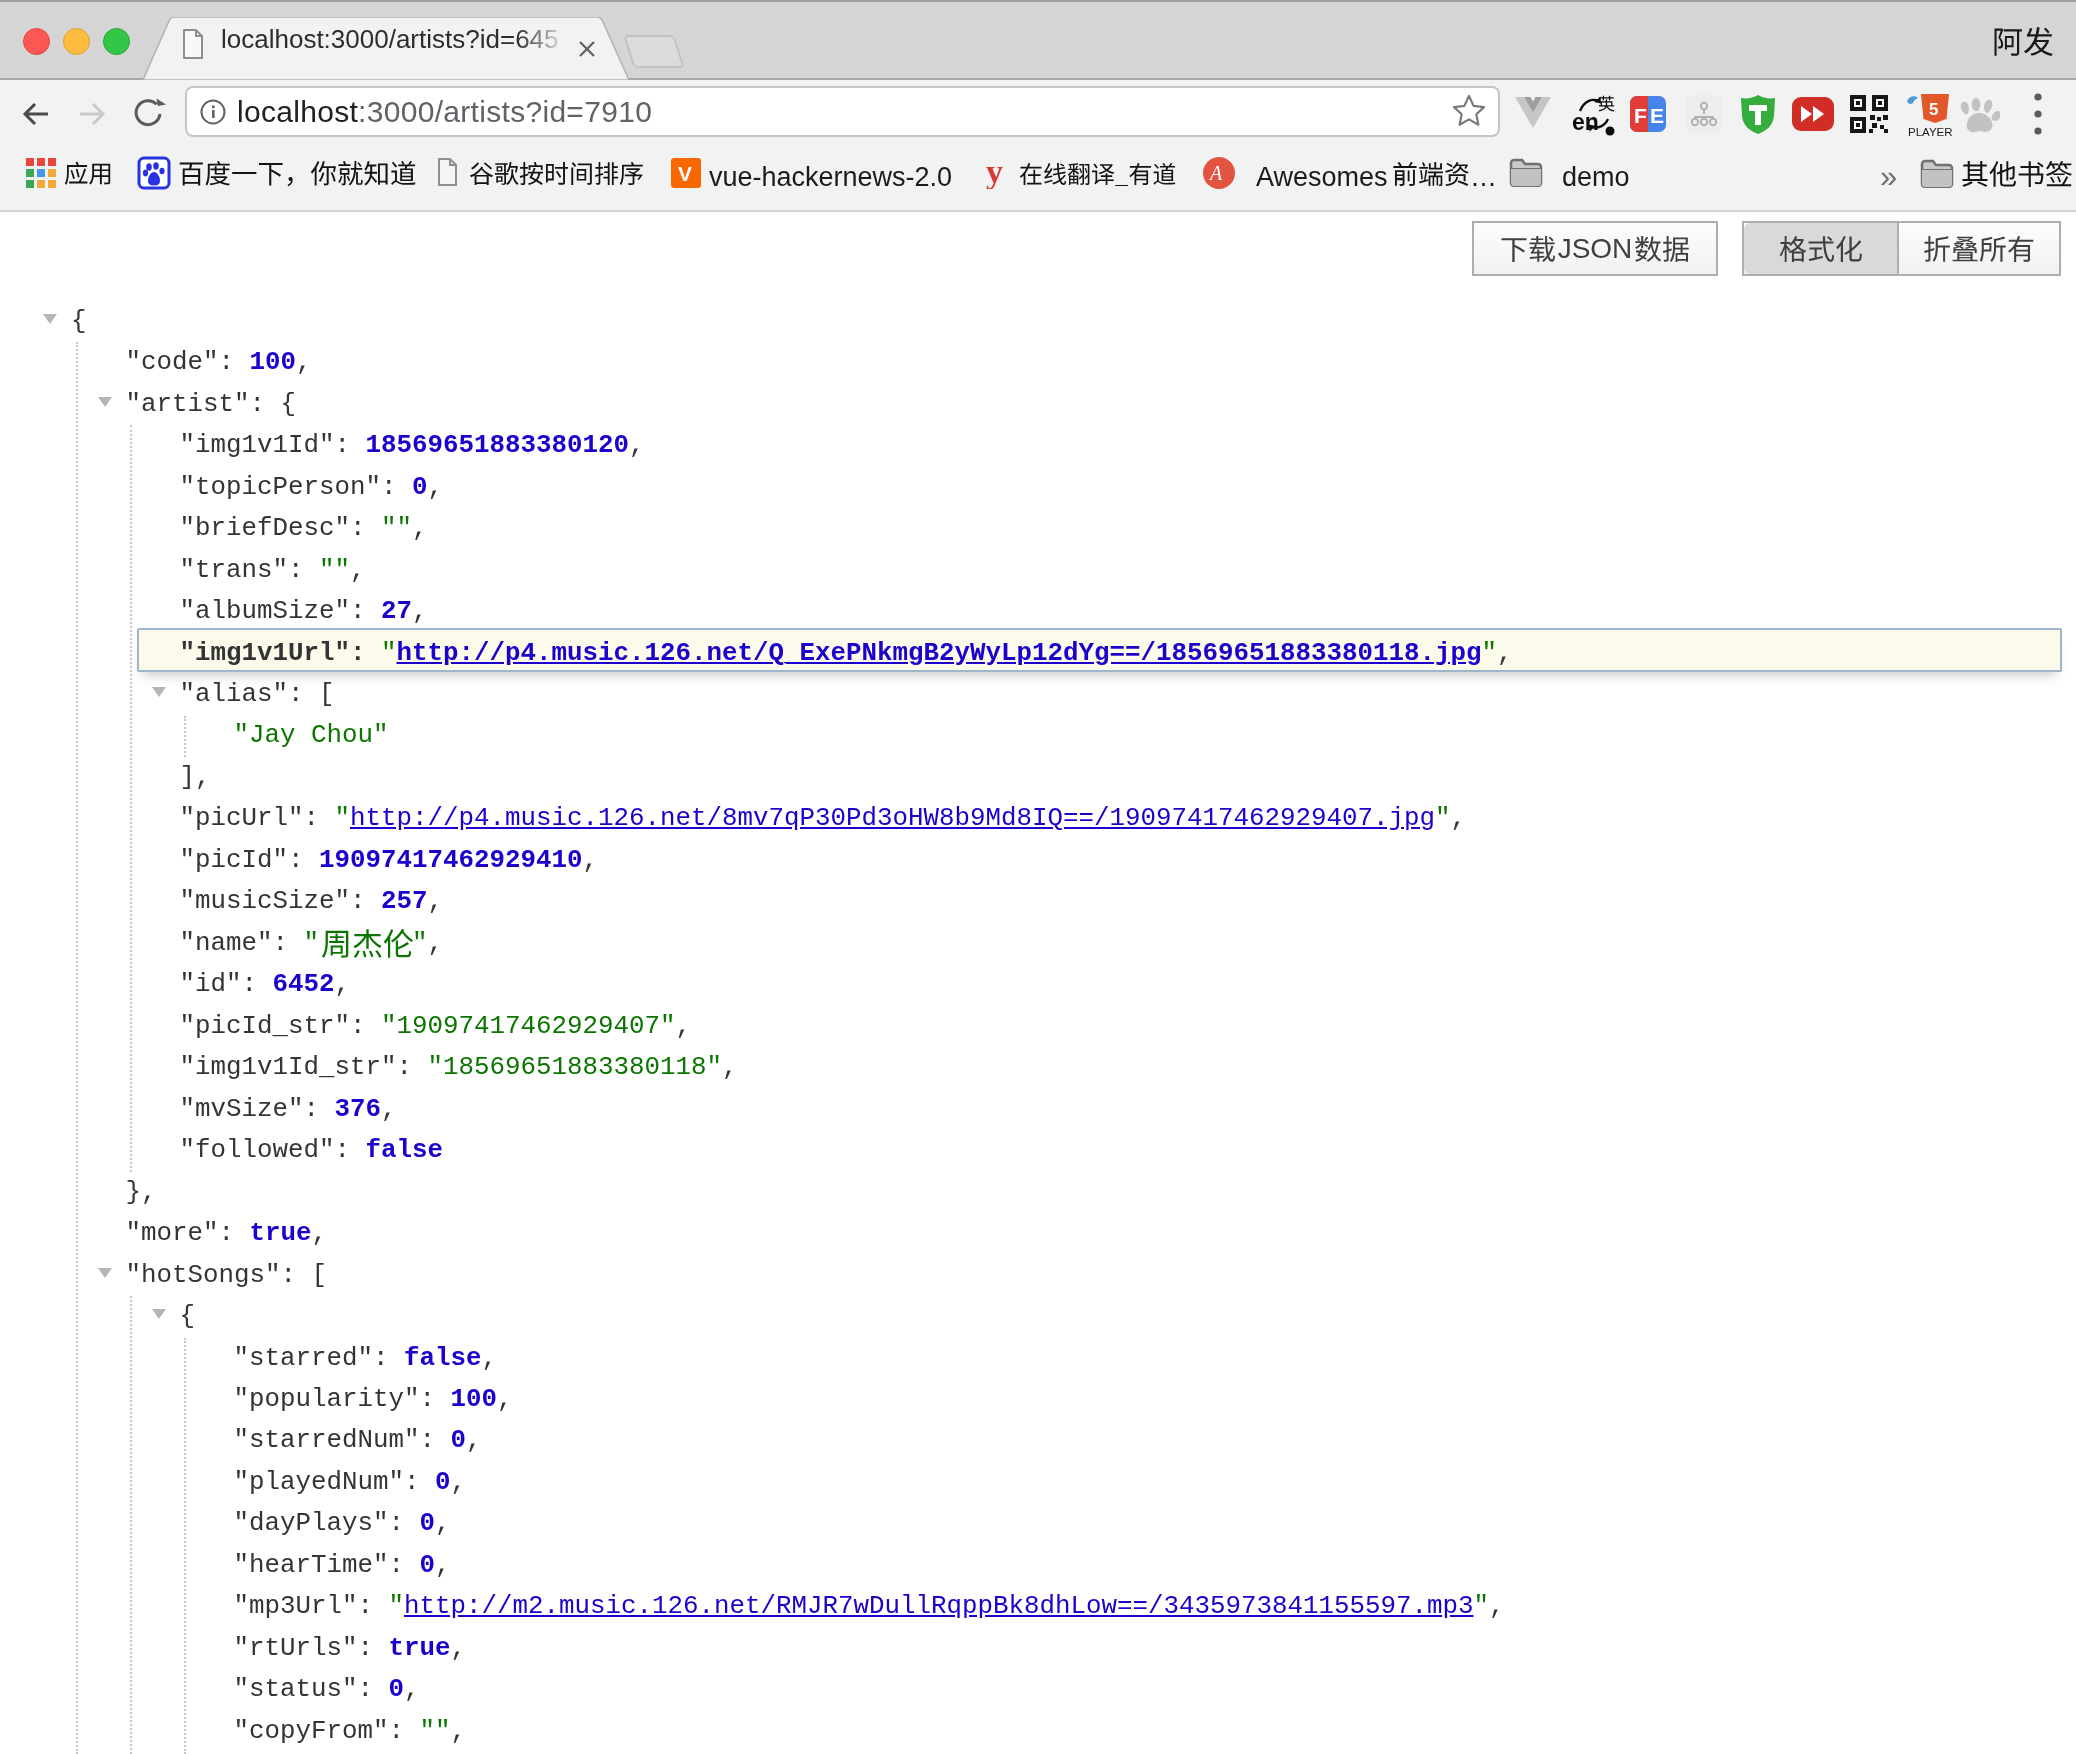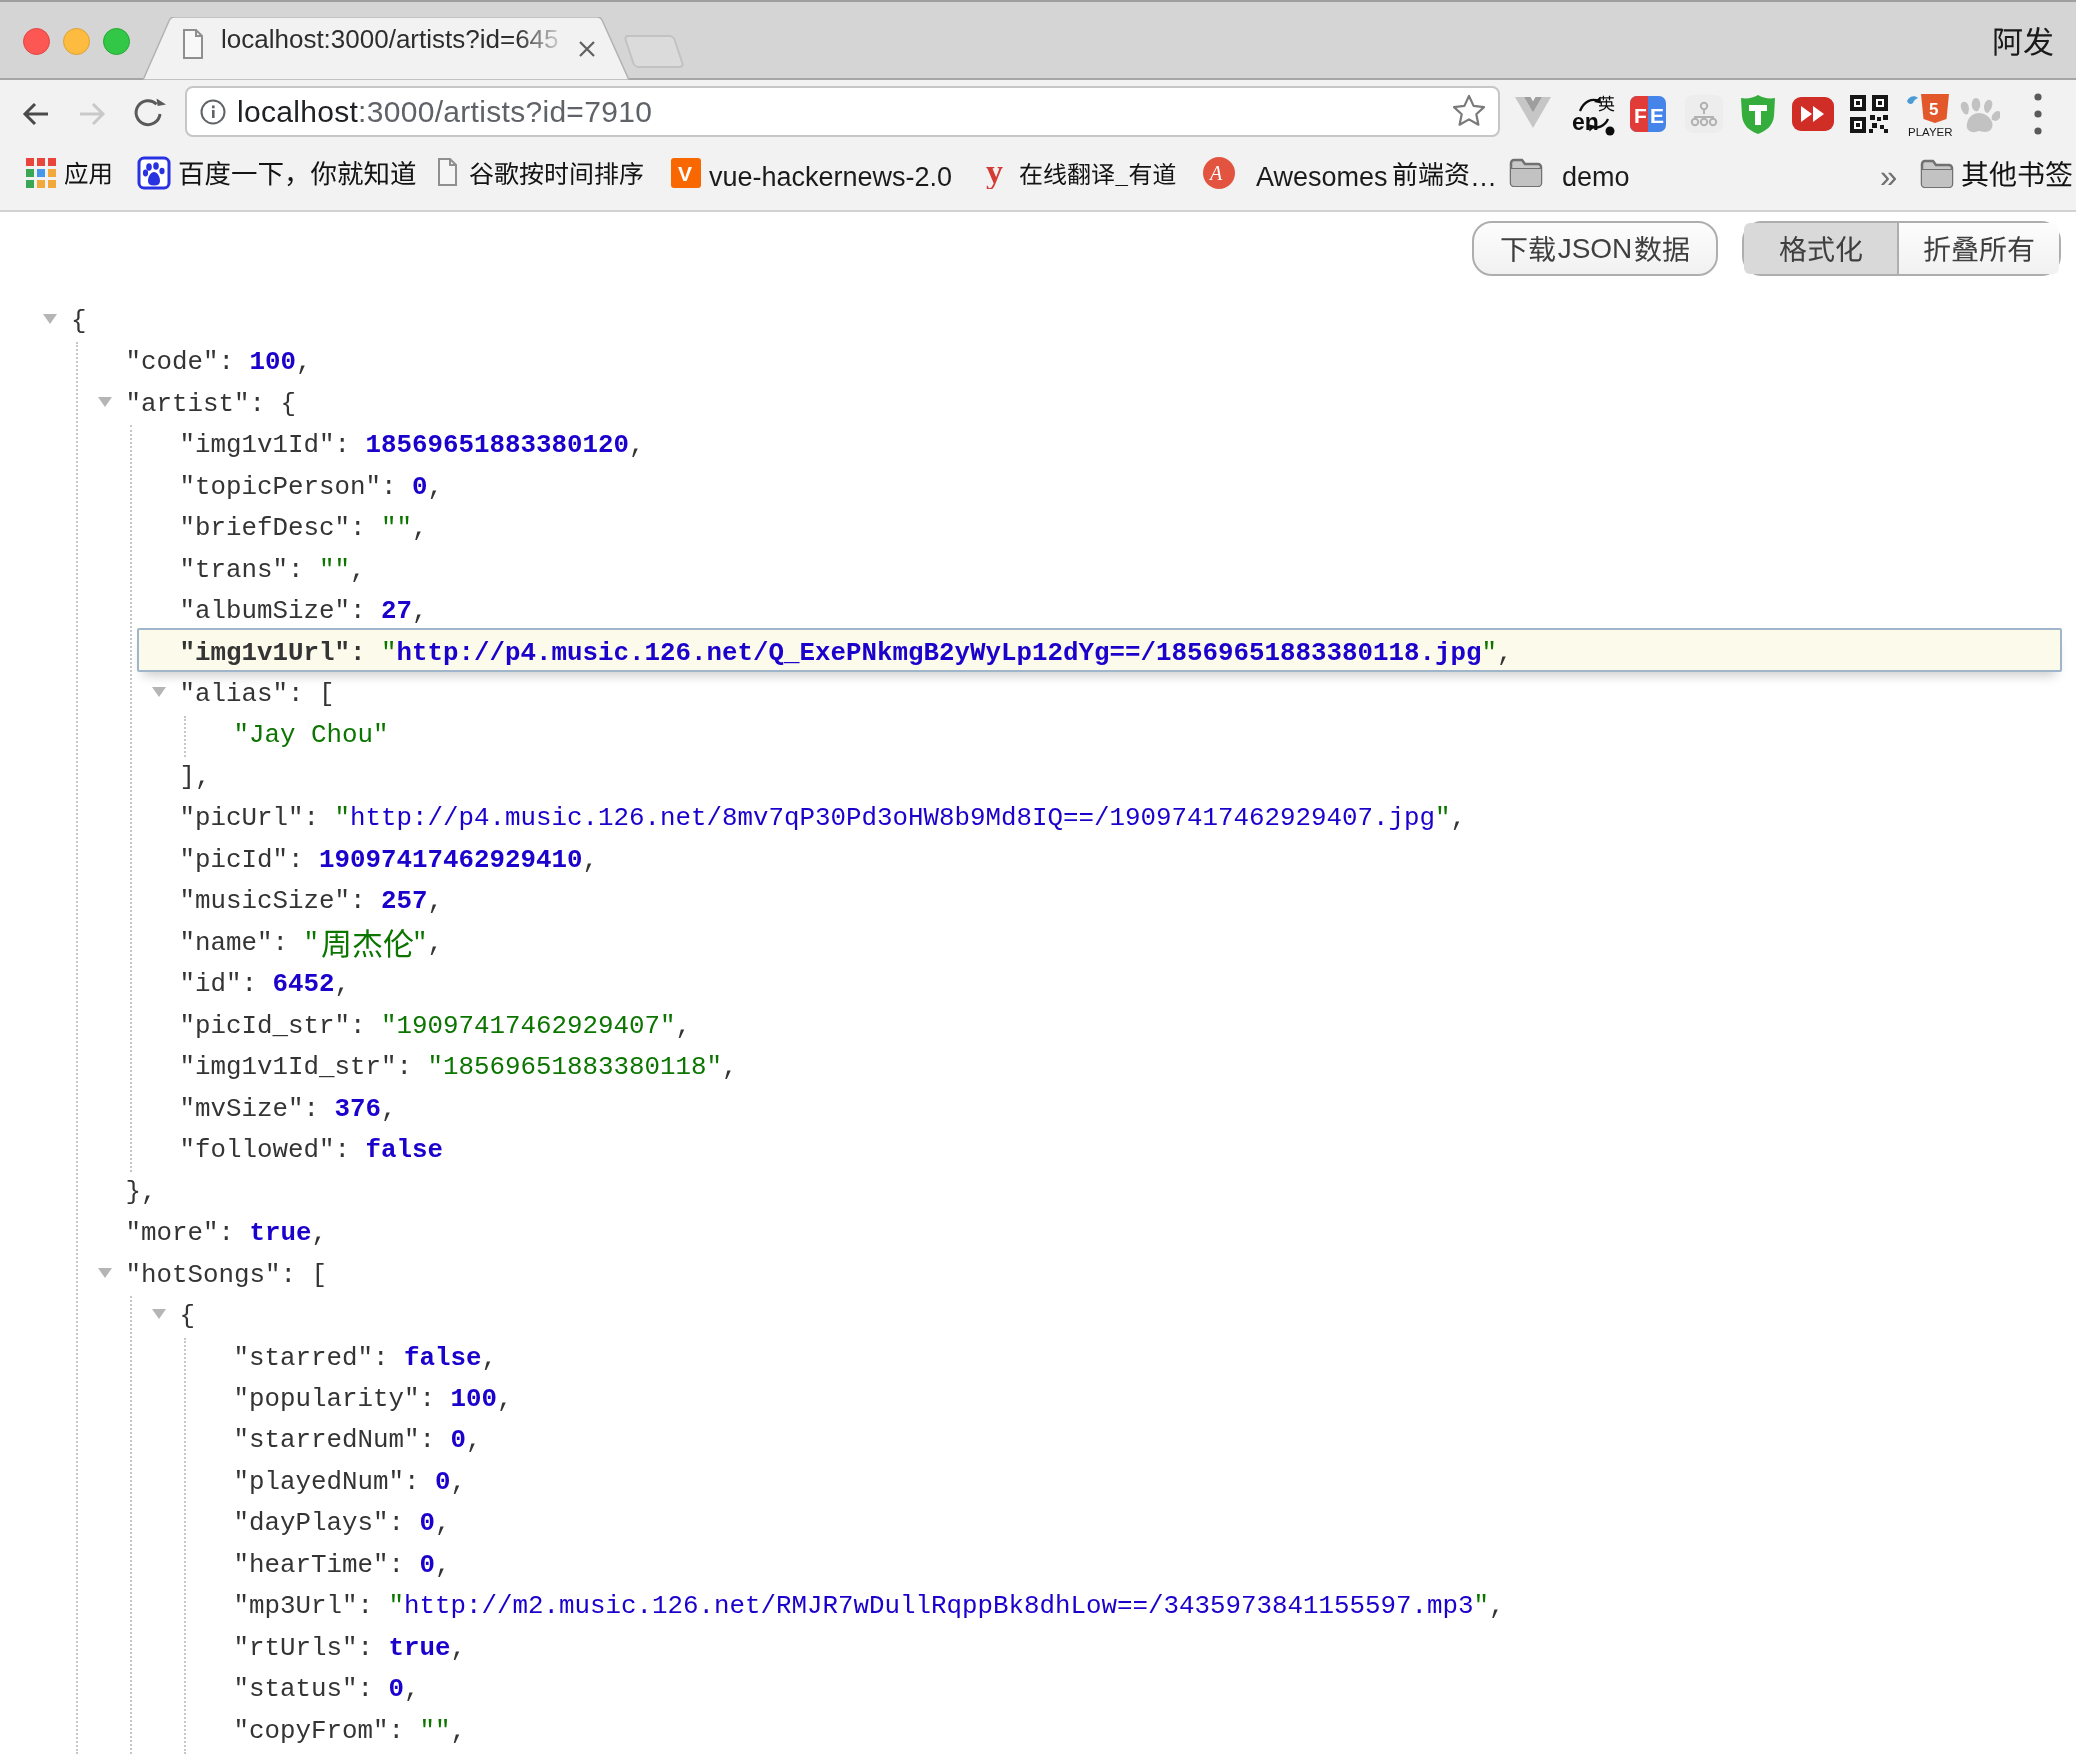--- a/index.html
+++ b/index.html
@@ -10,32 +10,32 @@
 #tabfade { position:absolute; left:517px; top:20px; width:60px; height:58px; background:linear-gradient(90deg, rgba(242,242,242,0), #f2f2f2 85%); }
 #toolbar { position:absolute; left:0; top:80px; width:2076px; height:66px; background:#f2f2f2; }
 #bmbar { position:absolute; left:0; top:146px; width:2076px; height:66px; background:#f2f2f2; border-bottom:2px solid #d2d2d2; }
 #urlbar { position:absolute; left:185px; top:86px; width:1315px; height:51px; background:#fff; border:2px solid #c6c6c6; border-radius:8px; }
 #urltext { position:absolute; left:237px; top:80px; height:66px; line-height:64px; font-size:30px; letter-spacing:0.3px; color:#202124; }
 #urltext .g { color:#5f6368; }
 .ico { position:absolute; }
 .bmt { position:absolute; top:146px; height:64px; line-height:62px; font-size:27px; color:#1b1b1b; white-space:nowrap; }
 #newtab { position:absolute; left:623px; top:35px; width:51px; height:33px; background:#dbdbdb; border:2px solid #c2c2c2; border-radius:5px; transform:skewX(18.4deg); transform-origin:0 0; }
 #content { position:absolute; left:0; top:212px; width:2076px; height:1542px; background:#fff; }
-.btn { position:absolute; top:221px; height:55px; border:2px solid #aeaeae; border-radius:20px; background:linear-gradient(#fdfdfd,#f1f1f1); }
+.btn { position:absolute; top:221px; height:55px; border:2px solid #aeaeae; border-radius:0; background:linear-gradient(#fdfdfd,#f1f1f1); }
 #btn1 { left:1472px; width:246px; }
 #seg { left:1742px; width:319px; display:flex; }
 #seg .s1 { width:155px; background:#d9d9d9; border-right:2px solid #aeaeae; border-radius:6px 0 0 6px; }
 #seg .s2 { flex:1; border-radius:0 6px 6px 0; background:linear-gradient(#fdfdfd,#f1f1f1); }
 .bc { display:flex; align-items:center; justify-content:center; height:100%; }
 #json { position:absolute; left:0; top:300.8px; width:2076px; font-family:"Liberation Mono", monospace; font-size:25.83px; }
 .jr { height:41.47px; line-height:41.47px; white-space:pre; position:relative; z-index:2; }
 .k { color:#343434; }
 .n { color:#1A01CC; font-weight:bold; }
 .s { color:#0B7500; }
-.a { color:#1A01CC; }
+.a { color:#1A01CC; text-decoration:underline; }
 .b { font-weight:bold; }
 .sp93 { display:inline-block; width:93px; }
 .tri { position:absolute; width:0; height:0; border-left:7.5px solid transparent; border-right:7.5px solid transparent; border-top:10px solid #b5b5b5; z-index:3; }
 .dot { position:absolute; width:0; border-left:2px dotted #c6c6c6; z-index:1; }
 #hl { position:absolute; left:137px; width:1925px; height:44px; background:#fcfaeb; border:2px solid #9fb6ca; border-radius:2px; box-shadow:0 9px 12px -6px rgba(0,0,0,0.22); z-index:1; }
 </style></head>
 <body>
 <div id="strip"></div>
 <div id="stripline"></div>
 <div class="tl" style="left:23px;background:#fc5753;border:1px solid #e1443f;"></div>

